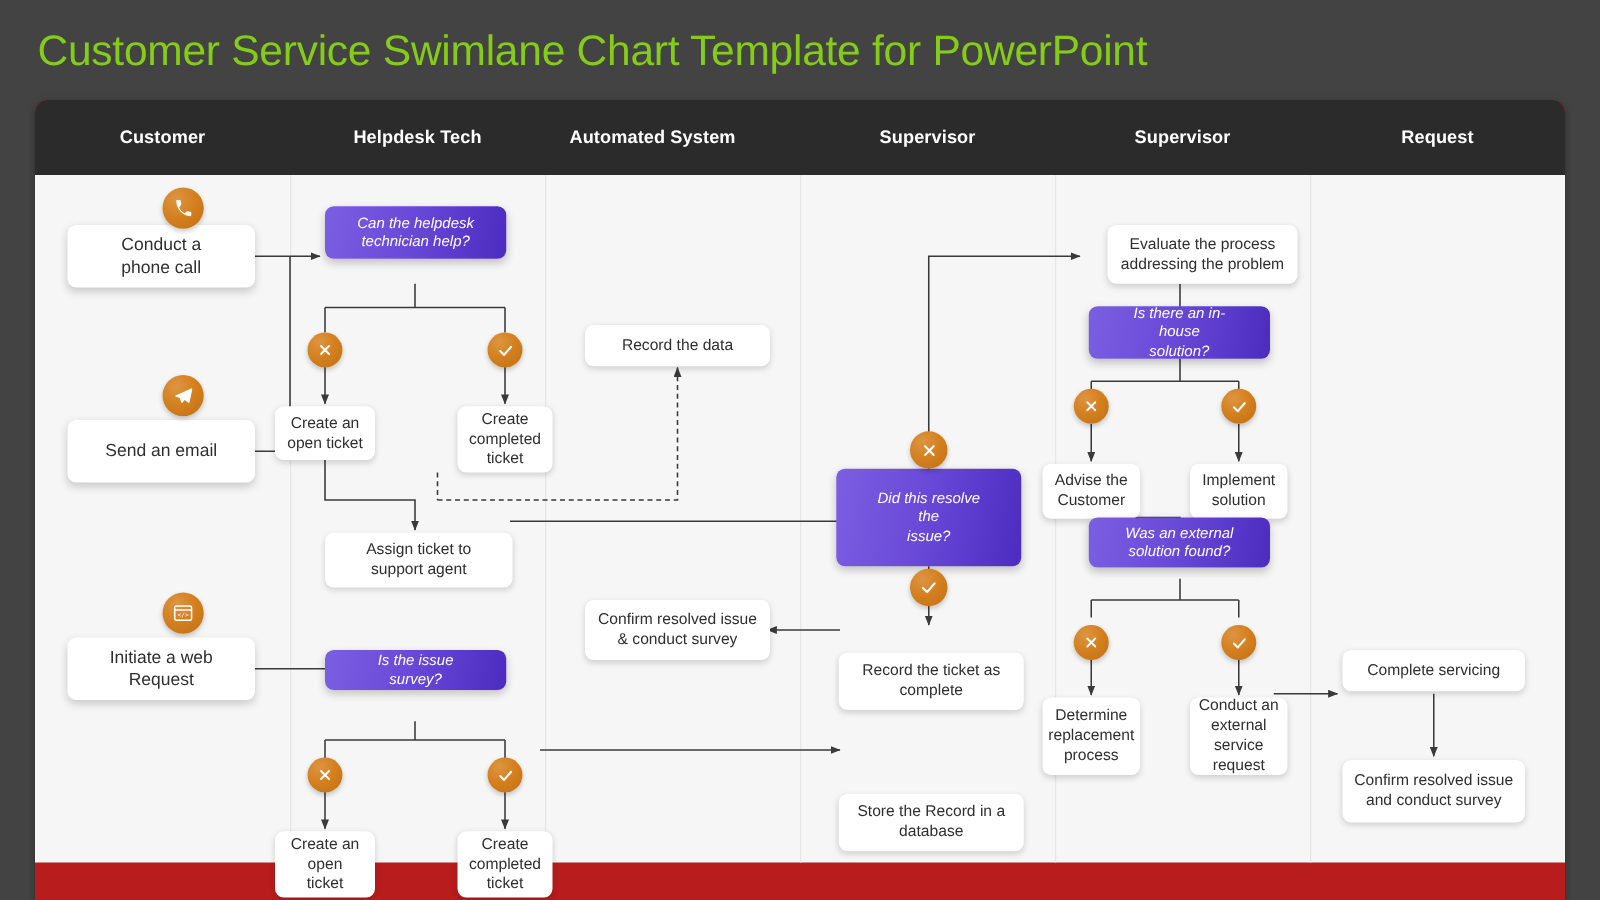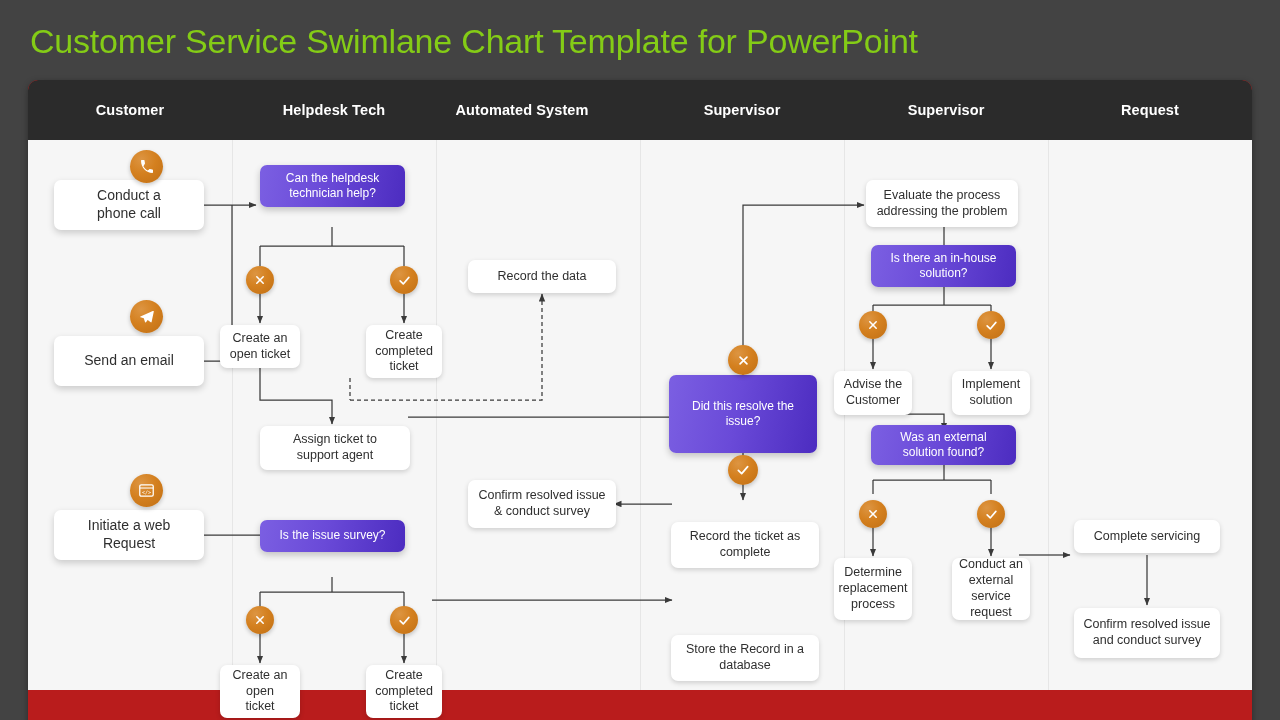--- a/index.html
+++ b/index.html
@@ -69,21 +69,22 @@
     font-size:14px;
     box-shadow:0 3px 7px rgba(0,0,0,.18);
     padding:6px 8px;
   }
   .node.decision{
     background:linear-gradient(100deg,#7b5fe2 0%,#6a4ad8 45%,#4c2cc0 100%);
     color:#ffffff;
     font-size:12px;
     font-weight:400;
     box-shadow:0 3px 7px rgba(0,0,0,.22);
-    padding:4px 8px;
+    padding:4px 24px;
+    font-style:italic;
   }
 
   
   .badge{
     position:absolute;
     border-radius:50%;
     background:radial-gradient(circle at 34% 28%,#dd9542 0%,#d4801f 45%,#c06f14 100%);
     box-shadow:0 2px 4px rgba(0,0,0,.22);
     display:flex;align-items:center;justify-content:center;
     z-index:6;
@@ -262,40 +263,40 @@
 
     <div class="badge" style="left:715px;top:375px;width:30px;height:30px;transform:translateX(-15px);">
       <svg width="16" height="16" viewBox="0 0 24 24" fill="none" stroke="#fff" stroke-width="2.6" stroke-linecap="round" stroke-linejoin="round">
         <polyline points="5,12.5 10,17.5 19,7"></polyline>
       </svg>
     </div>
 
     <div class="node task" style="left:643px;top:442px;width:148px;height:46px;">Record the ticket as<br>complete</div>
     <div class="node task" style="left:643px;top:555px;width:148px;height:46px;">Store the Record in a<br>database</div>
 
-    <div class="node task" style="left:838px;top:100px;width:152px;height:47px;">Evaluate the process<br>addressing the problem</div>
+    <div class="node task" style="left:858px;top:100px;width:152px;height:47px;">Evaluate the process<br>addressing the problem</div>
 
     <div class="node decision" style="left:843px;top:165px;width:145px;height:42px;">Is there an in-house<br>solution?</div>
 
     <div class="badge" style="left:845px;top:231px;width:28px;height:28px;transform:translateX(-14px);">
       <svg width="14" height="14" viewBox="0 0 24 24" stroke="#fff" stroke-width="2.6" stroke-linecap="round">
         <line x1="6.5" y1="6.5" x2="17.5" y2="17.5"></line>
           <line x1="17.5" y1="6.5" x2="6.5" y2="17.5"></line>
       </svg>
     </div>
     <div class="badge" style="left:963px;top:231px;width:28px;height:28px;transform:translateX(-14px);">
       <svg width="15" height="15" viewBox="0 0 24 24" fill="none" stroke="#fff" stroke-width="2.6" stroke-linecap="round" stroke-linejoin="round">
         <polyline points="5,12.5 10,17.5 19,7"></polyline>
       </svg>
     </div>
 
     <div class="node task" style="left:806px;top:291px;width:78px;height:44px;">Advise the<br>Customer</div>
     <div class="node task" style="left:924px;top:291px;width:78px;height:44px;">Implement<br>solution</div>
 
-    <div class="node decision" style="left:843px;top:345px;width:145px;height:40px;">Was an external<br>solution found?</div>
+    <div class="node decision" style="left:843px;top:334px;width:145px;height:40px;">Was an external<br>solution found?</div>
 
     <div class="badge" style="left:845px;top:420px;width:28px;height:28px;transform:translateX(-14px);">
       <svg width="14" height="14" viewBox="0 0 24 24" stroke="#fff" stroke-width="2.6" stroke-linecap="round">
         <line x1="6.5" y1="6.5" x2="17.5" y2="17.5"></line>
           <line x1="17.5" y1="6.5" x2="6.5" y2="17.5"></line>
       </svg>
     </div>
     <div class="badge" style="left:963px;top:420px;width:28px;height:28px;transform:translateX(-14px);">
       <svg width="15" height="15" viewBox="0 0 24 24" fill="none" stroke="#fff" stroke-width="2.6" stroke-linecap="round" stroke-linejoin="round">
         <polyline points="5,12.5 10,17.5 19,7"></polyline>

